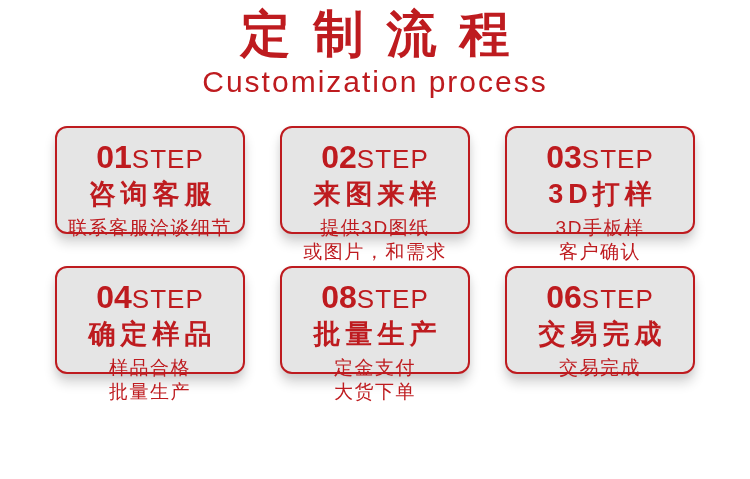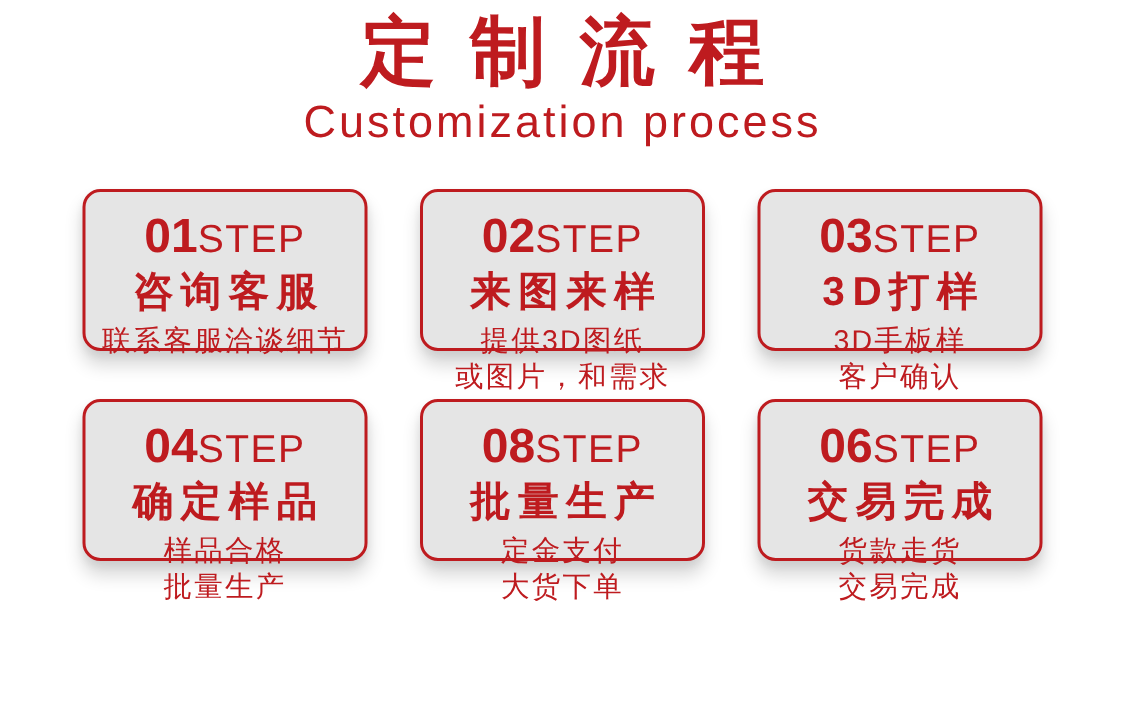--- a/index.html
+++ b/index.html
@@ -160,19 +160,18 @@
         </div>
     </div>
 
     <div class="step-card">
       <div class="step-head">
         <span class="step-number">06</span>
           <span class="step-word">STEP</span>
       </div>
       <div class="step-title">交易完成</div>
       <div class="step-desc">
-          <div class="desc-line">货款走货</div>
           <div class="desc-line">交易完成</div>
         </div>
     </div>
   </div>
 
 </div>
 
 </body></html>

